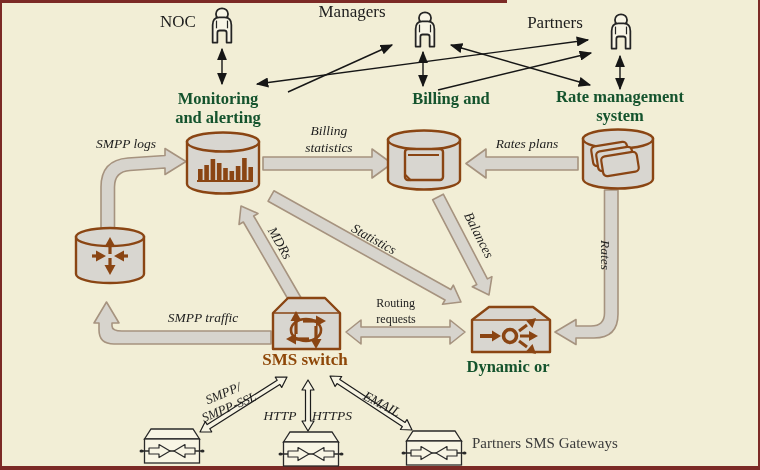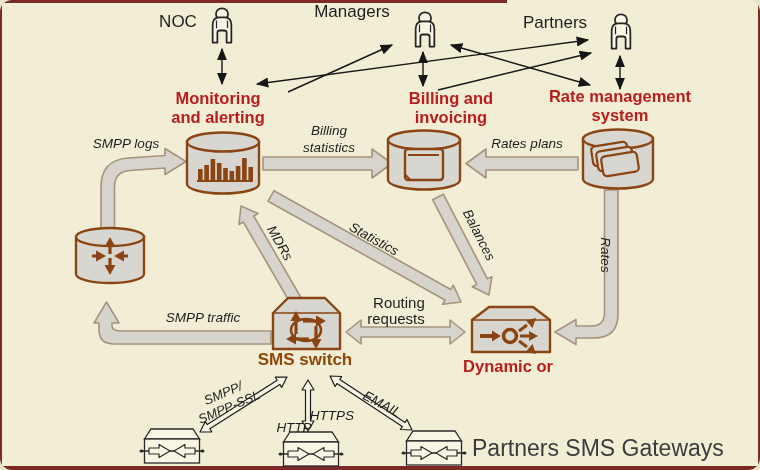--- a/index.html
+++ b/index.html
@@ -1,32 +1,31 @@
 <!DOCTYPE html>
 <html><head>
 <meta charset="utf-8">
 <style>
   html,body{margin:0;padding:0;background:#e8e4c8;}
   #stage{
     position:relative;width:760px;height:470px;overflow:hidden;
     background:#f2eed6;
-    font-family:Liberation Sans, sans-serif;
-    border-radius:12px;
+    font-family:Liberation Serif, serif;
   }
   .frame{position:absolute;background:#7c2a26;}
   svg.layer{position:absolute;left:0;top:0;}
   .lbl{position:absolute;white-space:nowrap;color:#1d1d1d;}
   .cx{transform:translateX(-50%);}
   .cc{transform:translate(-50%,-50%);}
   .actor{font-size:17px;}
-  .node-title{color:#b91c1c;font-weight:bold;font-size:16.5px;line-height:19px;text-align:center;}
+  .node-title{color:#14532d;font-weight:bold;font-size:16.5px;line-height:19px;text-align:center;}
   .node-title-lg{color:#8e4708;font-weight:bold;font-size:17px;}
   .flow{font-style:italic;font-size:13.5px;line-height:17px;text-align:center;}
-  .flow-plain{font-style:normal;font-size:15px;line-height:16px;text-align:right;}
-  .gw-label{font-size:23px;color:#3b3b3b;}
+  .flow-plain{font-style:normal;font-size:12px;line-height:16px;text-align:left;}
+  .gw-label{font-size:15px;color:#3b3b3b;}
 </style>
 </head>
 <body>
 
 <div id="stage">
 
   <div class="frame" style="left:0;top:0;width:507px;height:3px;"></div>
   <div class="frame" style="left:0;top:0;width:2px;height:470px;"></div>
   <div class="frame" style="left:758px;top:0;width:2px;height:470px;"></div>
   <div class="frame" style="left:0;top:466px;width:760px;height:4px;"></div>
@@ -189,21 +188,20 @@
   <div class="lbl actor cx" style="left:178px;top:12px;">NOC</div>
   <div class="lbl actor cx" style="left:352px;top:2px;">Managers</div>
   <div class="lbl actor cx" style="left:555px;top:13px;">Partners</div>
 
   <div class="lbl node-title cx" style="left:218px;top:89px;">
     <div>Monitoring</div>
     <div>and alerting</div>
   </div>
   <div class="lbl node-title cx" style="left:431px;top:89px;margin-left:20px;">
     <div>Billing and</div>
-    <div>invoicing</div>
   </div>
   <div class="lbl node-title cx" style="left:620px;top:87px;">
     <div>Rate management</div>
     <div>system</div>
   </div>
   <div class="lbl node-title-lg cx" style="left:305px;top:350px;">SMS switch</div>
   <div class="lbl node-title cx" style="left:508px;top:357px;">
     <div>Dynamic or</div>
   </div>
   <div class="lbl gw-label" style="left:472px;top:435px;">Partners SMS Gateways</div>
@@ -220,17 +218,17 @@
   <div class="lbl flow" style="left:605px;top:255px;transform:translate(-50%,-50%) rotate(90deg);">Rates</div>
   <div class="lbl flow-plain cc" style="left:396px;top:311px;">
     <div>Routing</div>
     <div>requests</div>
   </div>
   <div class="lbl flow cc" style="left:203px;top:317px;">SMPP traffic</div>
   <div class="lbl flow" style="left:226px;top:400px;transform:translate(-50%,-50%) rotate(-23deg);font-size:13px;line-height:15px;">
     <div>SMPP/</div>
     <div>SMPP-SSL</div>
   </div>
-  <div class="lbl flow cc" style="left:294px;top:415px;margin-top:12px;">HTTP</div>
+  <div class="lbl flow cc" style="left:280px;top:415px;">HTTP</div>
   <div class="lbl flow cc" style="left:332px;top:415px;">HTTPS</div>
   <div class="lbl flow" style="left:382px;top:404px;transform:translate(-50%,-50%) rotate(28deg);">EMAIL</div>
 
 </div>
 
 </body></html>

